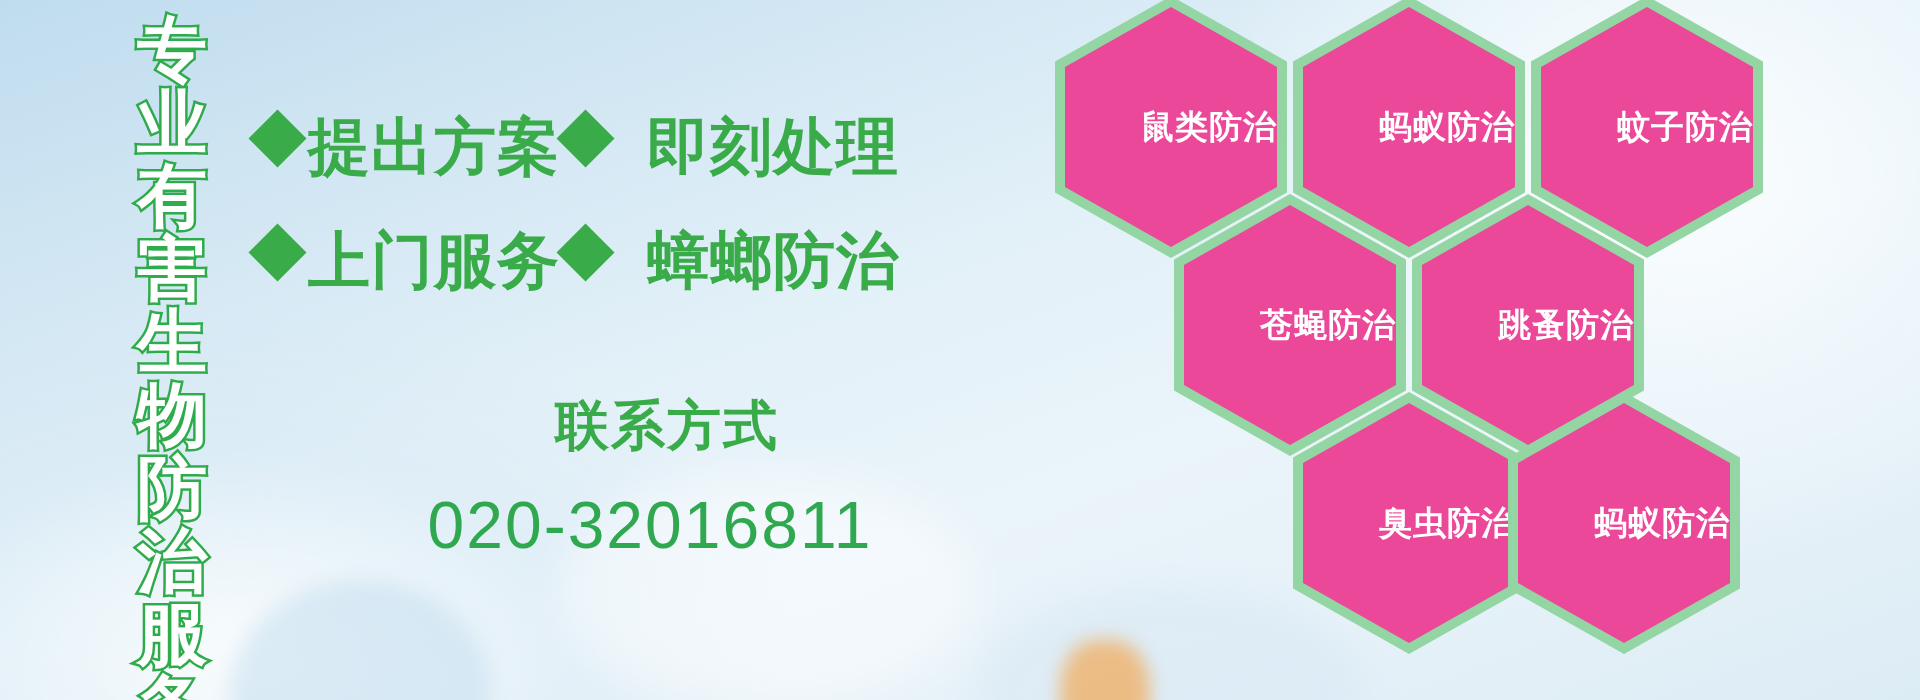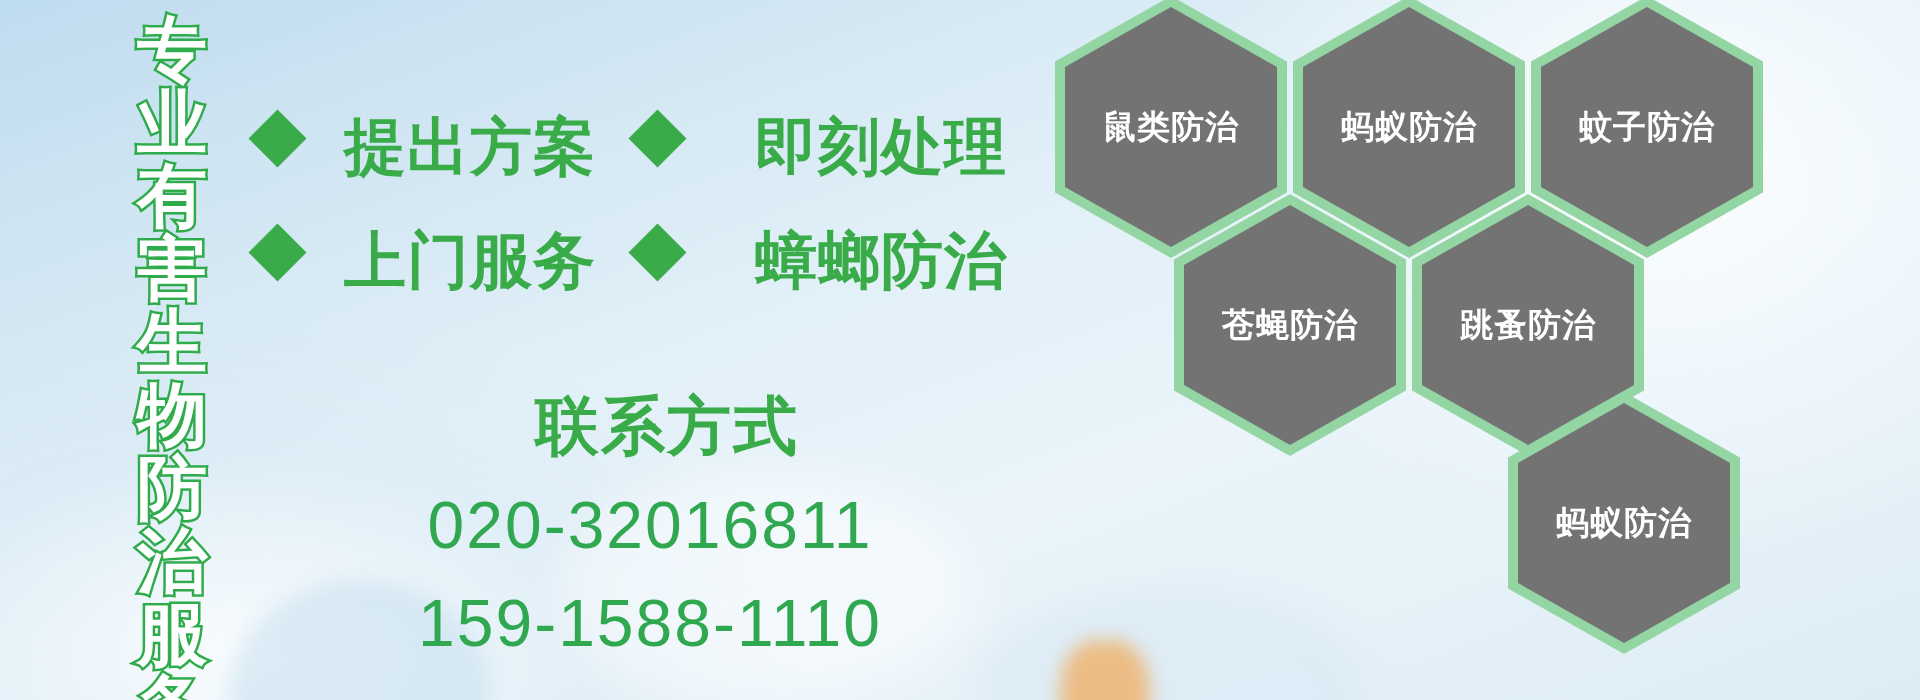--- a/index.html
+++ b/index.html
@@ -93,21 +93,20 @@
     position: absolute;
     left: 286px;
     top: 90px;
     width: 620px;
   }
   .feature-row {
     display: flex;
     align-items: center;
     height: 114px;
     white-space: nowrap;
-    gap: 36px;
   }
   .diamond {
     width: 0; height: 0;
     color: #3aab49;
     font-size: 0;
     margin-right: 22px;
     flex: 0 0 auto;
     position: relative;
   }
   .diamond::before {
@@ -131,21 +130,21 @@
 
   
   #contact {
     position: absolute;
     left: 300px;
     top: 390px;
     width: 700px;
     text-align: center;
   }
   #contact-title {
-    font-size: 64px;
+    font-size: 54px;
     font-weight: 700;
     color: #3aab49;
     letter-spacing: 2px;
     line-height: 72px;
     margin-bottom: 14px;
     margin-left: 34px;
   }
   .phone {
     font-size: 66px;
     font-weight: 400;
@@ -169,25 +168,25 @@
     height: 262px;
     display: flex;
     align-items: center;
     justify-content: center;
     clip-path: polygon(50% 0%, 100% 25%, 100% 75%, 50% 100%, 0% 75%, 0% 25%);
     background: #93d6a4;
   }
   .hex-inner {
     width: 212px;
     height: 240px;
-    background: #737373;
+    background: #ec4899;
     clip-path: polygon(50% 0%, 100% 25%, 100% 75%, 50% 100%, 0% 75%, 0% 25%);
     display: flex;
     align-items: center;
-    justify-content: center;
+    justify-content: flex-end;
   }
   .hex-label {
     font-size: 33px;
     font-weight: 700;
     color: #ffffff;
     letter-spacing: 1px;
     white-space: nowrap;
     text-align: center;
   }
   
@@ -241,21 +240,20 @@
       <span class="feature-text">上门服务</span>
       <span class="diamond"></span>
       <span class="feature-text last">蟑螂防治</span>
     </div>
 
   </div>
 
   <div id="contact">
     <div id="contact-title">联系方式</div>
     <div class="phone">020-32016811</div>
-    <div class="phone">159-1588-1110</div>
   </div>
 
   <div id="hex-cluster">
 
     <div class="hex" id="hex-0">
       <div class="hex-inner">
         <span class="hex-label">鼠类防治</span>
       </div>
     </div>
 
@@ -277,20 +275,25 @@
       </div>
     </div>
 
     <div class="hex" id="hex-4">
       <div class="hex-inner">
         <span class="hex-label">跳蚤防治</span>
       </div>
     </div>
 
 
+    <div class="hex" id="hex-6">
+      <div class="hex-inner">
+        <span class="hex-label">臭虫防治</span>
+      </div>
+    </div>
 
     <div class="hex" id="hex-7">
       <div class="hex-inner">
         <span class="hex-label">蚂蚁防治</span>
       </div>
     </div>
 
   </div>
 
 </div>

